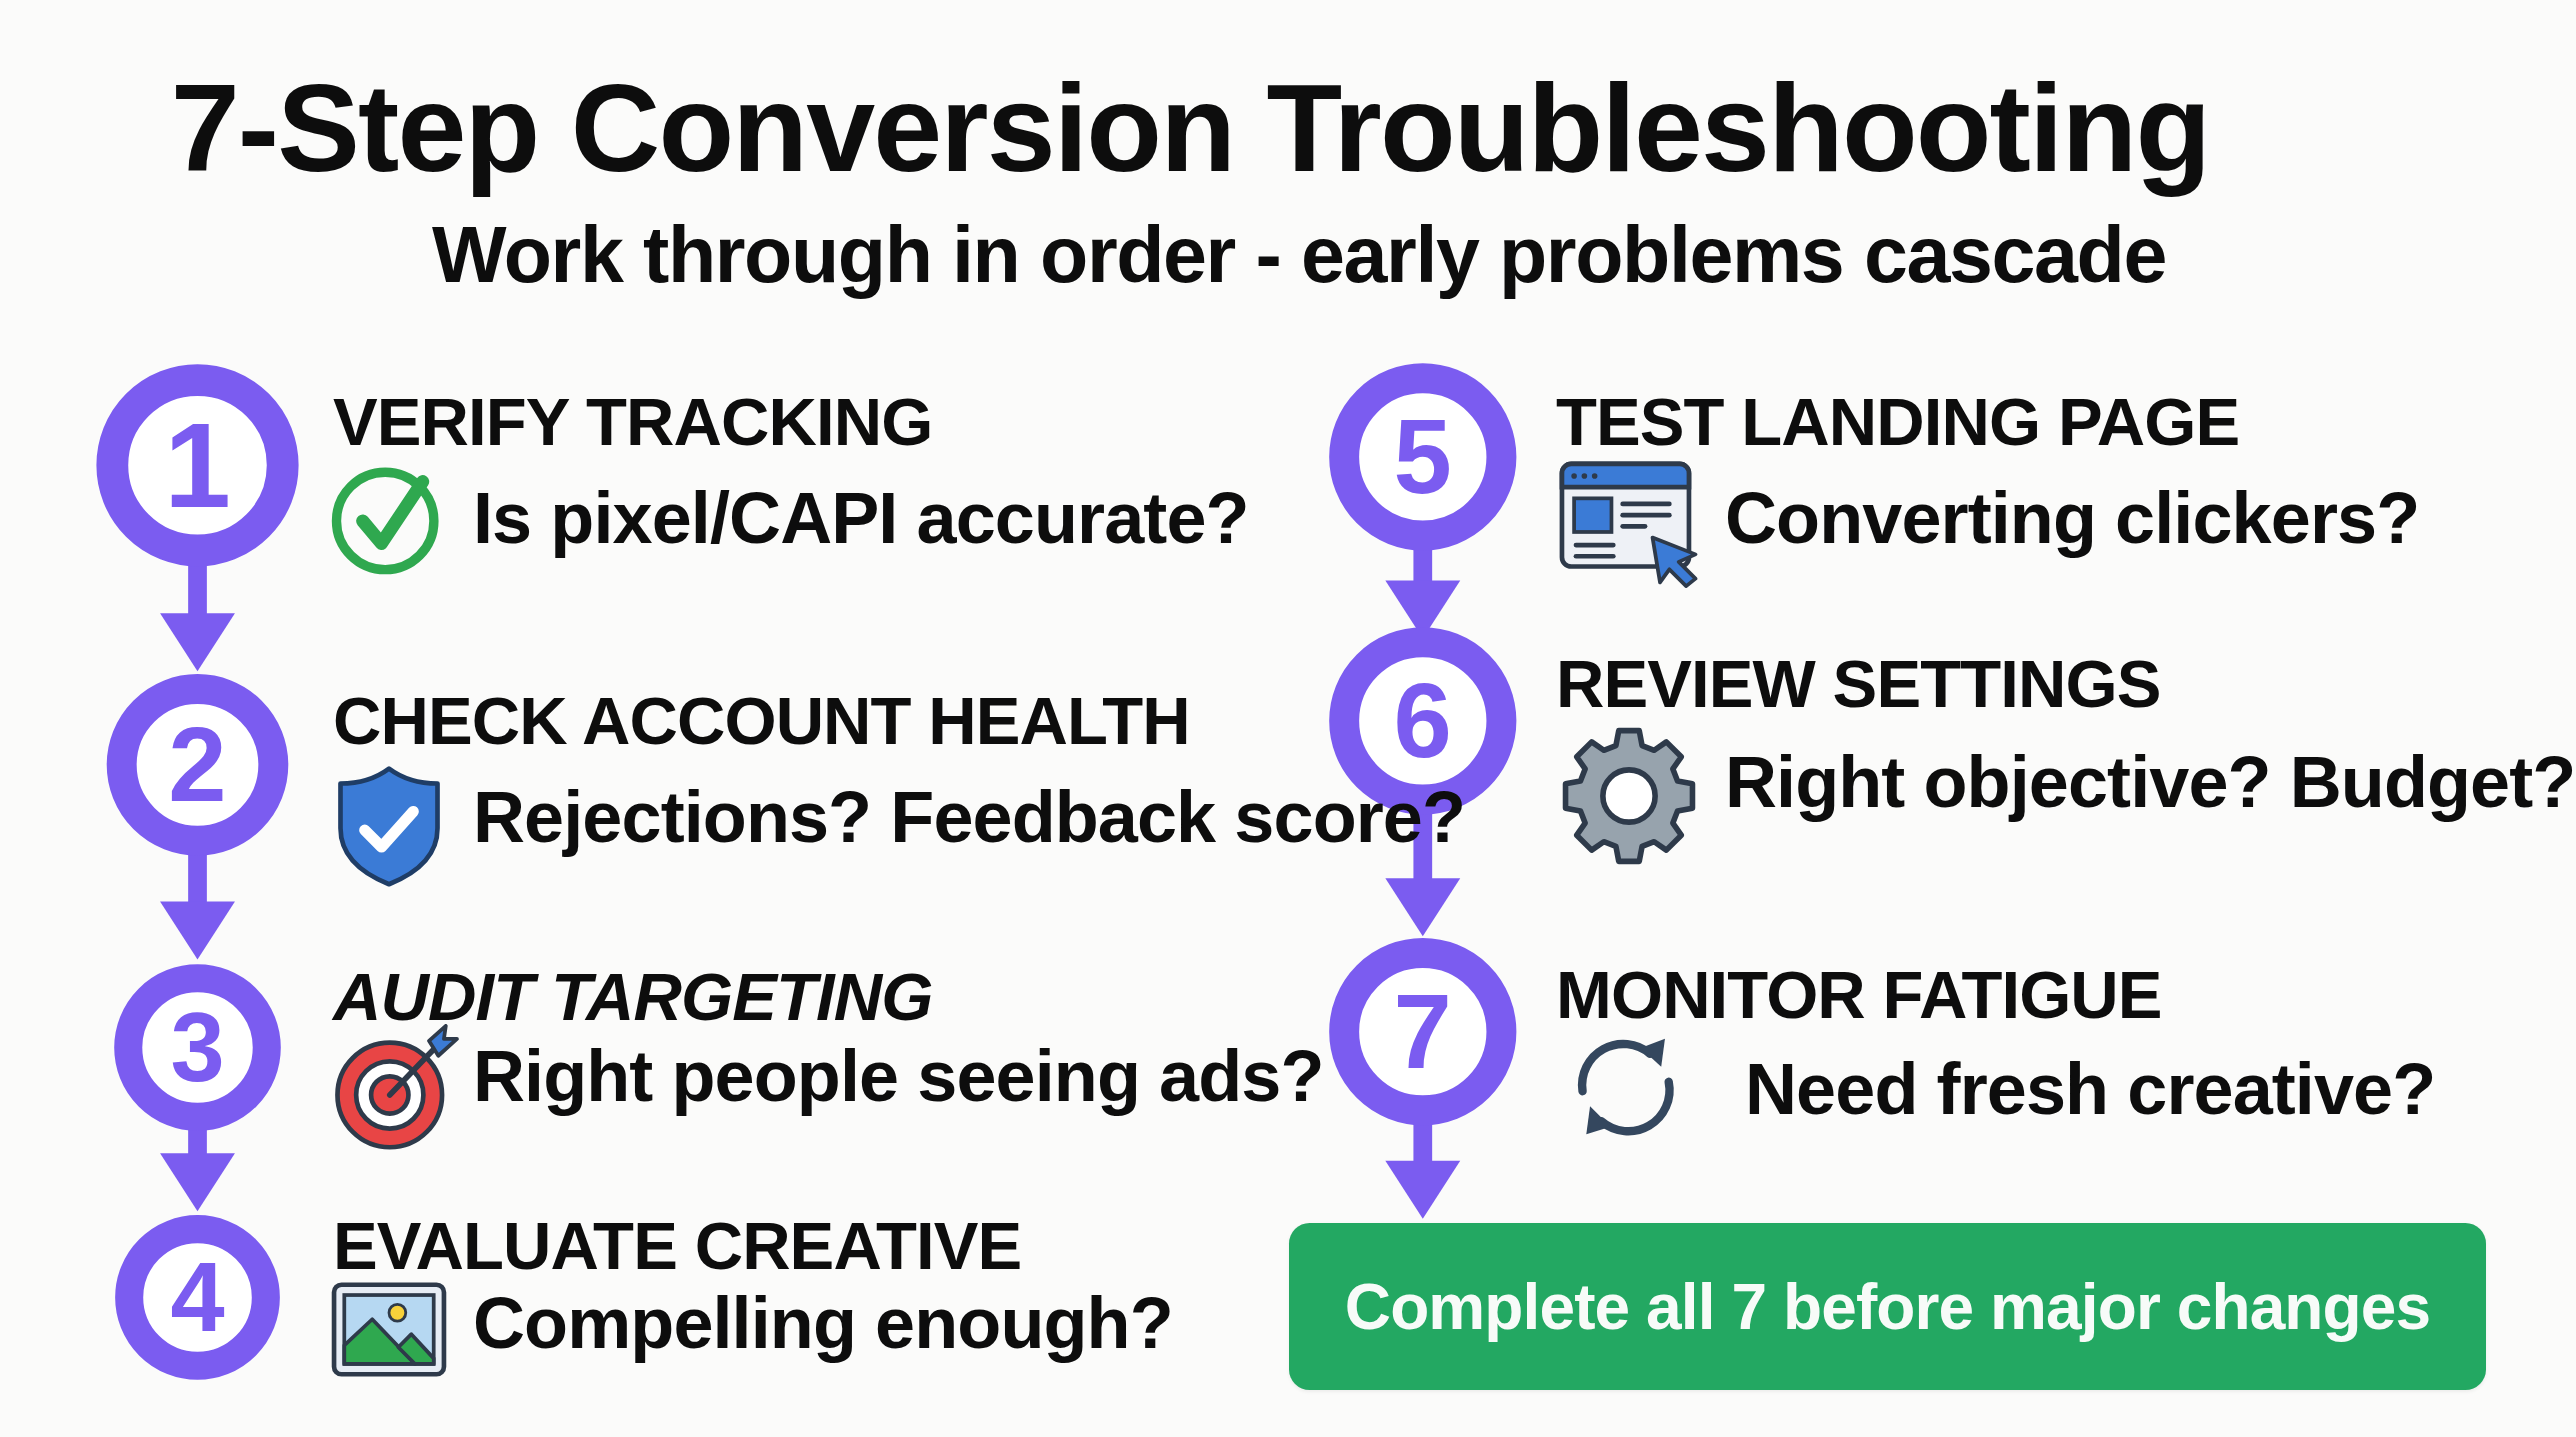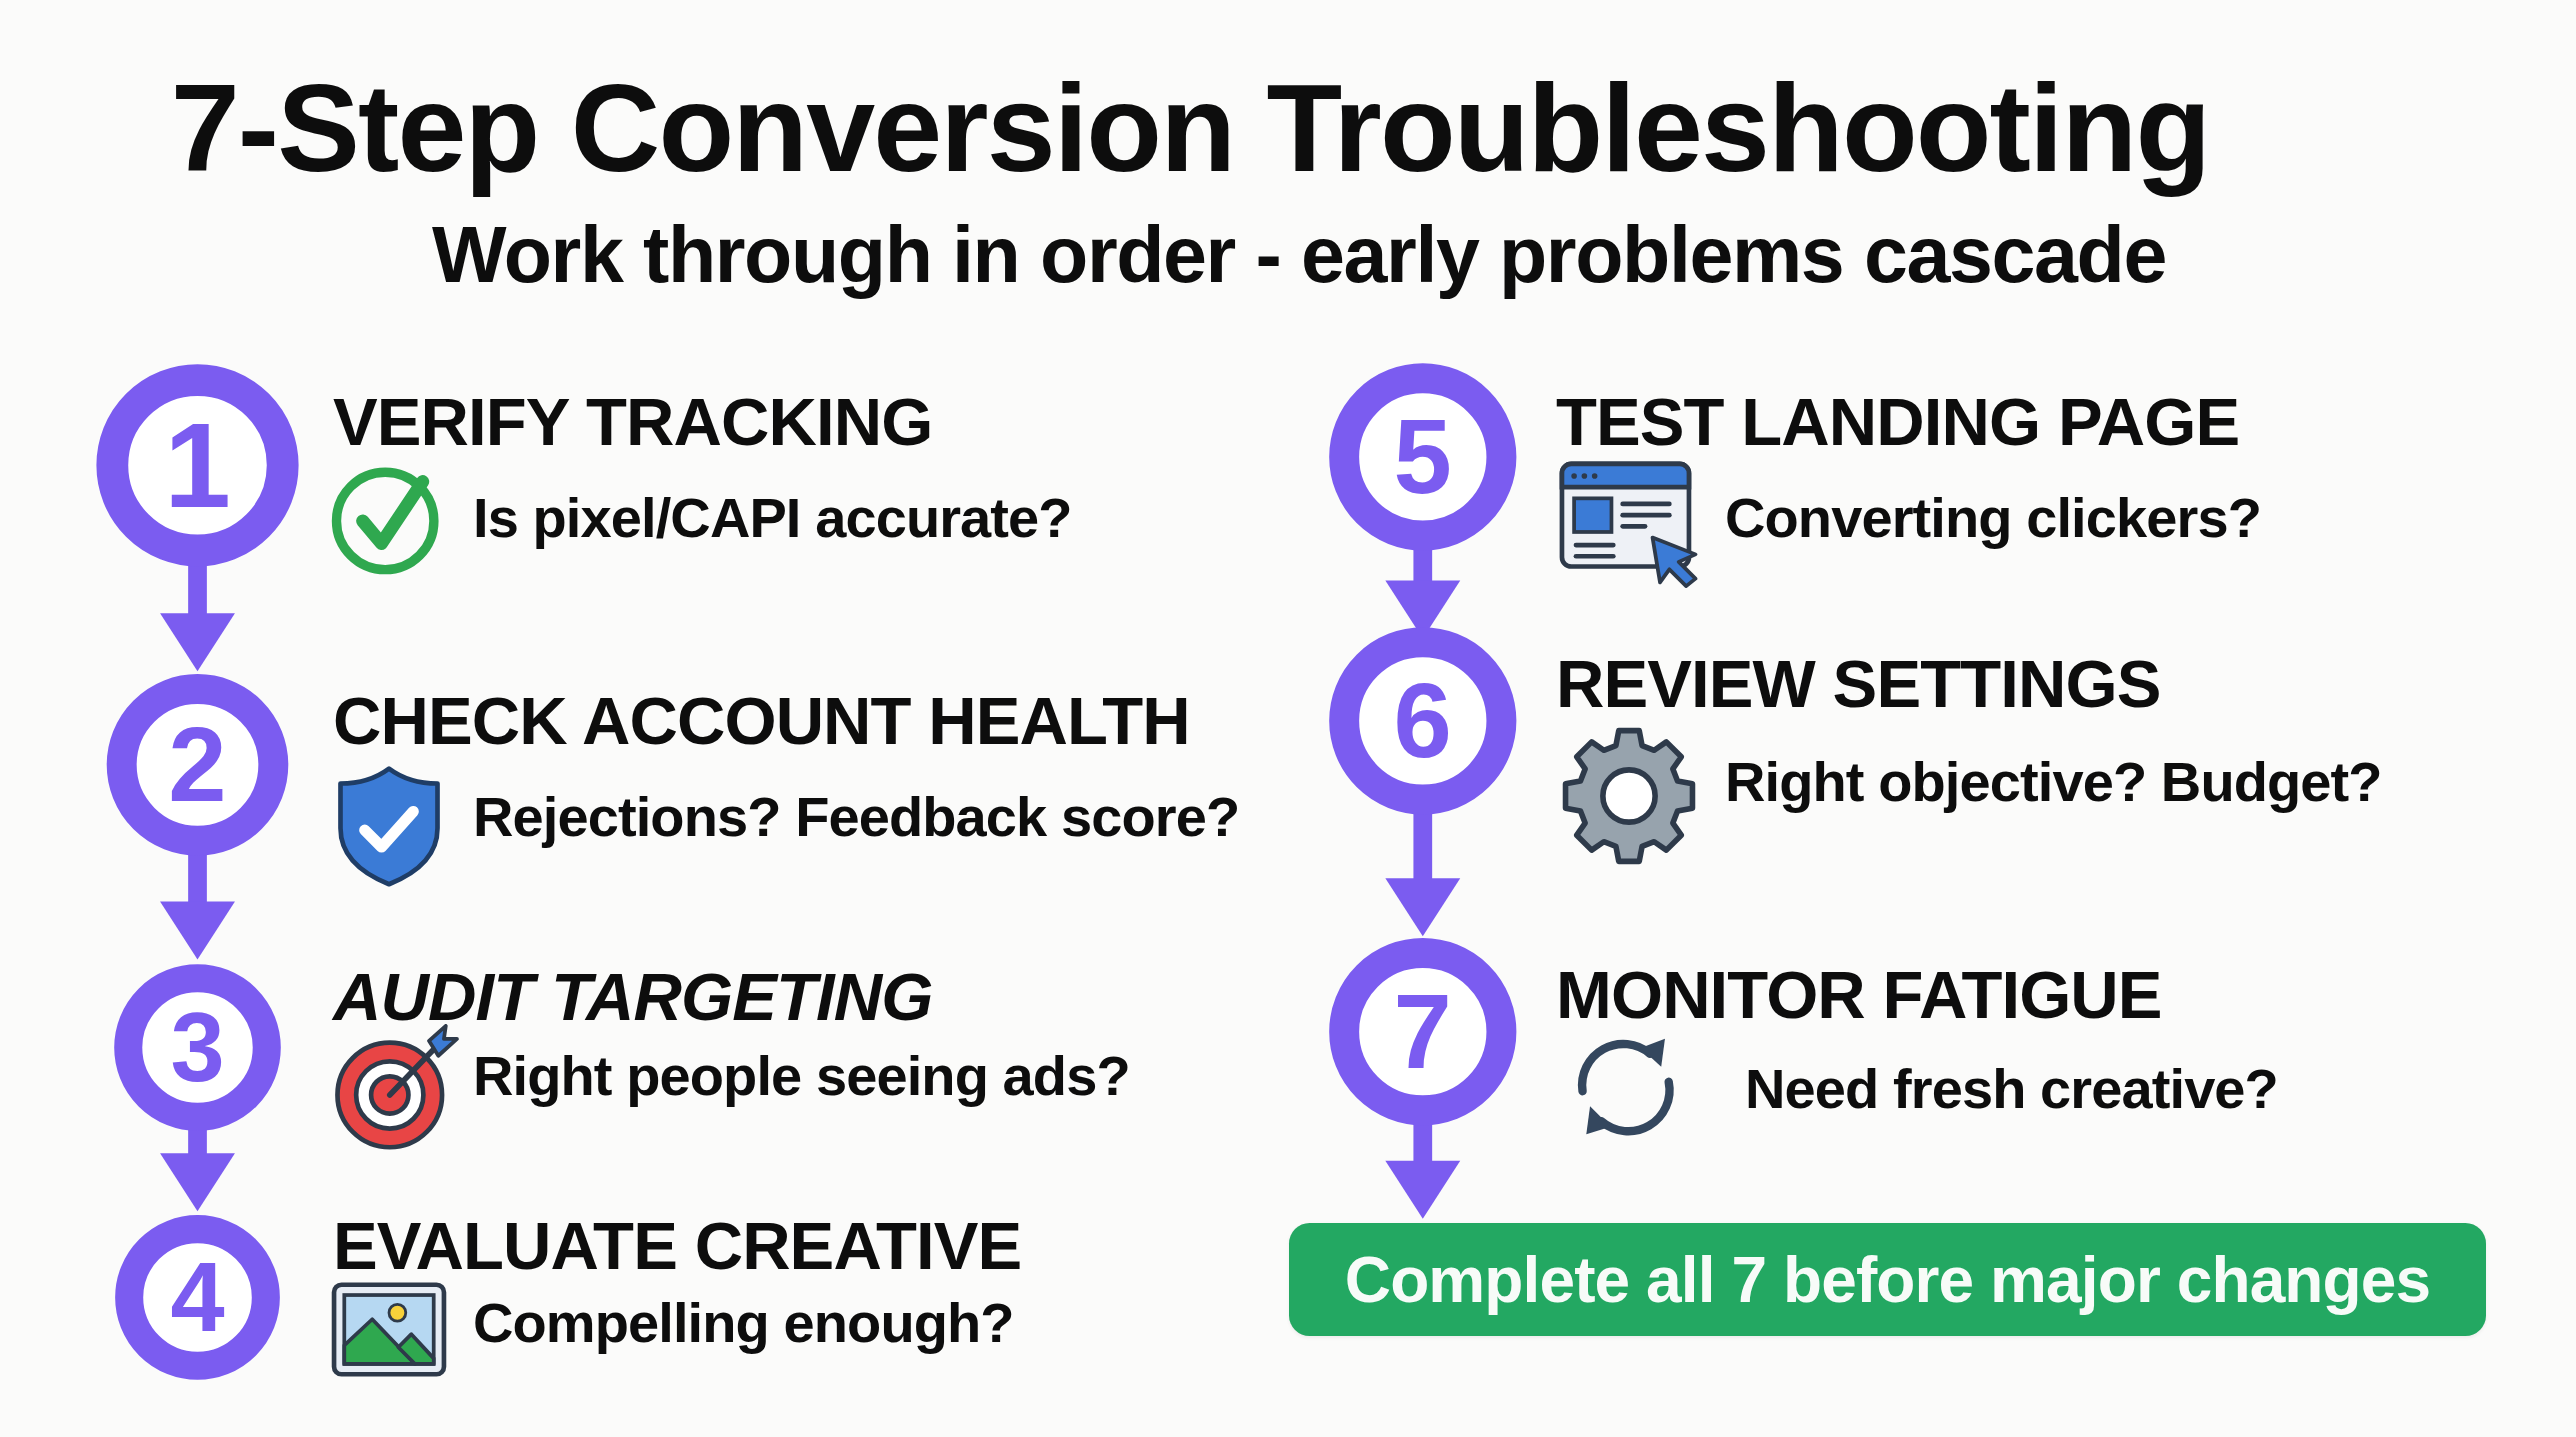--- a/index.html
+++ b/index.html
@@ -25,26 +25,26 @@
   .step-num {
     font-family: "Liberation Sans", "DejaVu Sans", sans-serif;
     font-weight: bold; fill: #7b5cf0;
   }
   .heading {
     font-size: 67px; font-weight: bold; letter-spacing: -0.9px; line-height: 75px;
     white-space: nowrap;
     text-align: right;
   }
   .desc {
-    font-size: 56px; font-weight: bold; letter-spacing: -0.9px; line-height: 66px;
+    font-size: 72px; font-weight: bold; letter-spacing: -0.9px; line-height: 66px;
     white-space: nowrap;
   }
   .icon { display: block; }
   .cta {
-    left: 1289px; top: 1223px; width: 1197px; height: 113px;
+    left: 1289px; top: 1223px; width: 1197px; height: 167px;
     background: #23a862; border-radius: 20.6px;
     display: flex; align-items: center; justify-content: center;
     box-shadow: 0 1.9px 3.7px rgba(0,0,0,0.06);
     cursor: pointer;
   }
   .cta-label {
     color: #f7fbf8; font-size: 64px; font-weight: bold; letter-spacing: -0.9px;
     white-space: nowrap;
   }
 </style>

